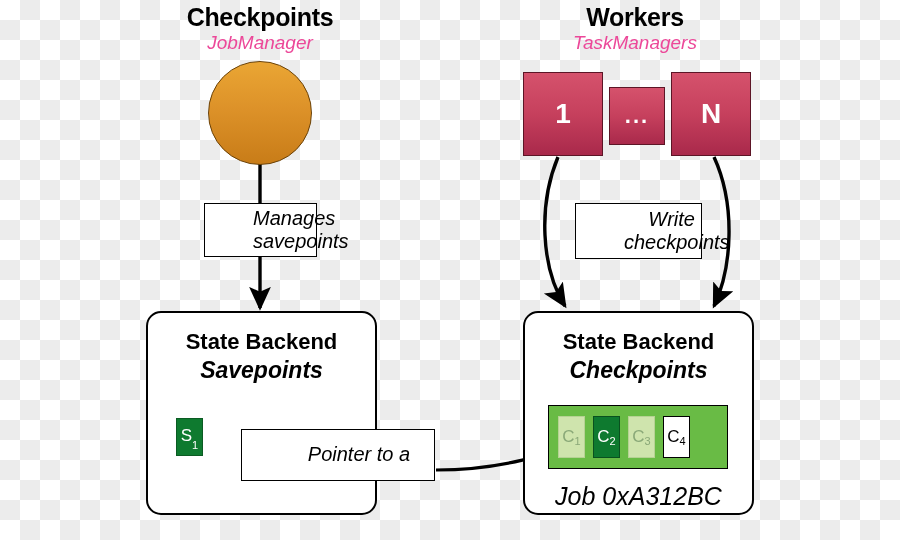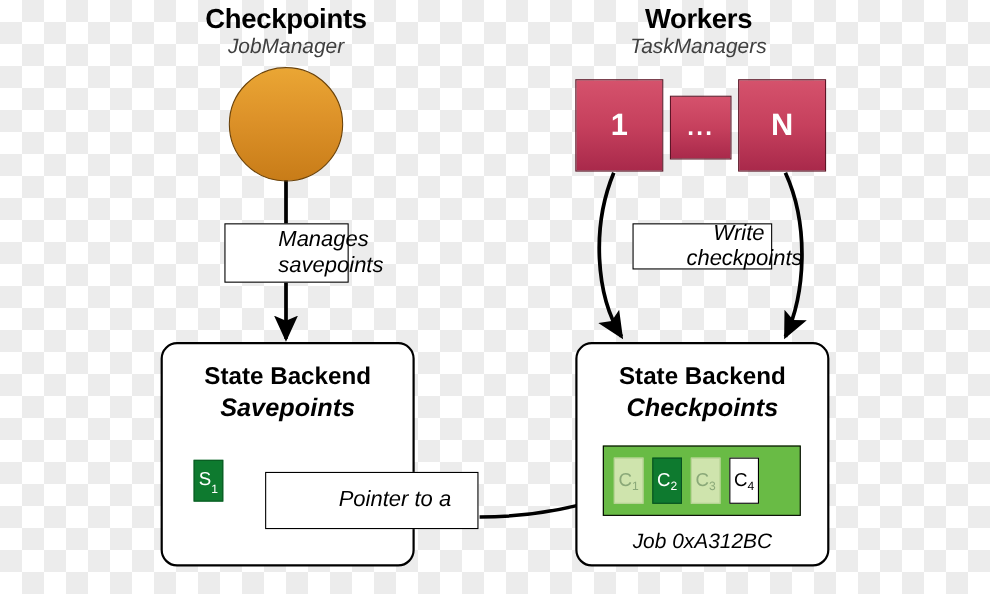--- a/index.html
+++ b/index.html
@@ -31,21 +31,21 @@
     font-size: 25px;
     color: #000000;
     line-height: 1.08;
     white-space: nowrap;
     letter-spacing: -0.3px;
   }
   .col-sub {
     text-align: center;
     font-style: italic;
     font-size: 19px;
-    color: #404040;
+    color: #ec4899;
     line-height: 1.1;
     white-space: nowrap;
   }
 
   
   .coordinator-circle {
     width: 104px; height: 104px;
     border-radius: 50%;
     background: linear-gradient(180deg, #eaa634 0%, #dd9229 45%, #c87c18 100%);
     border: 1.5px solid #6b4208;
@@ -140,21 +140,21 @@
     font-size: 17px;
   }
   .ckpt-pale { background: #cfe4ad; border: 1.5px solid #b6d294; color: #8aa878; }
   .ckpt-active { background: #0e7a2f; border: 1.5px solid #09511f; color: #ffffff; }
   .ckpt-plain { background: #ffffff; border: 1.5px solid #000000; color: #000000; }
   .ckpt sub { font-size: 11px; vertical-align: baseline; position: relative; top: 3px; }
 
   .job-label {
     text-align: center;
     font-style: italic;
-    font-size: 19px;
+    font-size: 25px;
     color: #000000;
     white-space: nowrap;
   }
 
   .svg-layer {
     position: absolute; left: 0; top: 0;
     width: 900px; height: 540px;
     pointer-events: none;
   }
   .z1 { z-index: 1; }
@@ -204,21 +204,21 @@
   </div>
   <div class="abs worker-box worker-big z2" style="left:671px; top:72px;">
     <span>N</span>
   </div>
 
   <div class="abs note-box note-center z3" style="left:204px; top:203px; width:113px; height:54px;">
     <span class="l">Manages</span>
     <span class="l">savepoints</span>
   </div>
 
-  <div class="abs note-box note-right z3" style="left:575px; top:203px; width:127px; height:42px;">
+  <div class="abs note-box note-right z3" style="left:575px; top:203px; width:127px; height:56px;">
     <span class="l">Write</span>
     <span class="l">checkpoints</span>
   </div>
 
   <div class="abs backend-panel z2" style="left:146px; top:311px; width:231px; height:204px;"></div>
   <div class="abs backend-title z3" style="left:146px; top:330px; width:231px;">State Backend</div>
   <div class="abs backend-subtitle z3" style="left:146px; top:358px; width:231px;">Savepoints</div>
 
   <div class="abs savepoint-chip z3" style="left:176px; top:418px;">
     <span><span>S</span><sub style="font-size:11px;position:relative;top:3px;">1</sub></span>

